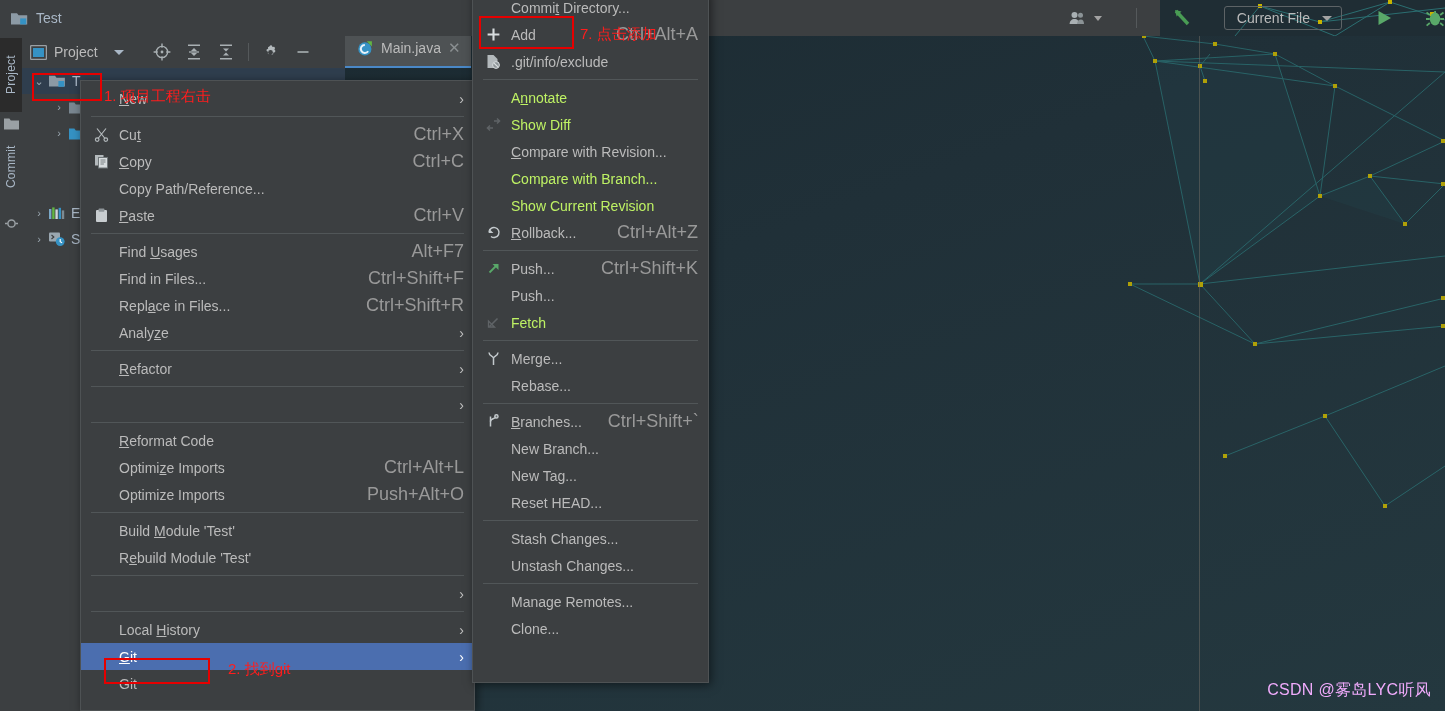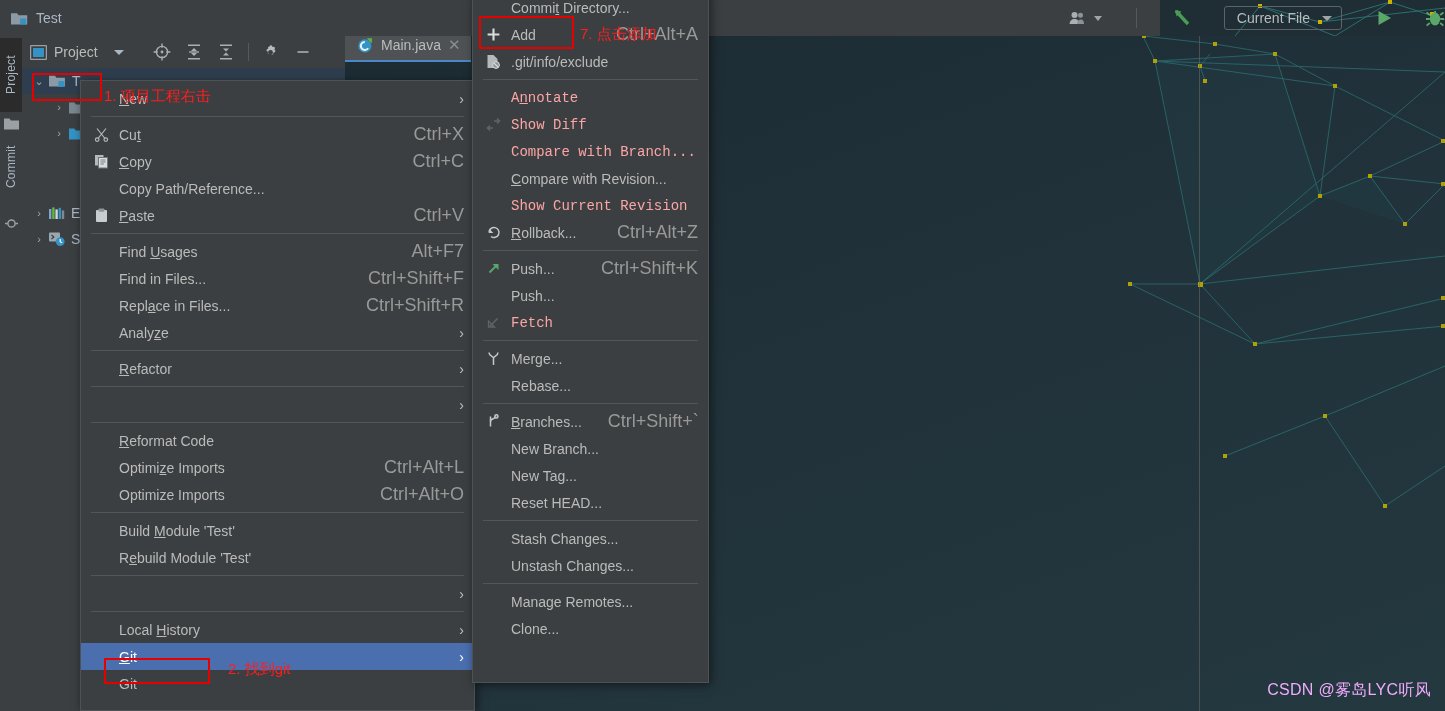--- a/index.html
+++ b/index.html
@@ -101,34 +101,34 @@
   .u { text-decoration: underline; }
 
   
   .submenu {
     position:absolute; left:472px; top:-9px; width:237px; height:692px;
     background:#3c3f41; border:1px solid #4e5254;
     box-shadow: 2px 2px 9px rgba(0,0,0,.5);
     color:#bbbbbb; font-size:14px; padding-top:2px;
   }
   .submenu .mi { padding-left:38px; }
-  .mi.dis { color:#fca5a5;font-family:Liberation Mono, monospace; }
+  .mi.dis { color:#bef264; }
   .mi.dis .micon svg { opacity:.45; }
 
   
   .redbox { position:absolute; border:2px solid #e60000; pointer-events:none; }
   .redtext { position:absolute; color:#ff1d1d; font-size:15px; white-space:nowrap; pointer-events:none; }
 
   
   .watermark {
     position:absolute; right:14px; bottom:10px;
     color:#f0abfc; font-size:16px; letter-spacing:.3px;
   }
   .editor-tabbar { position:absolute; left:345px; top:36px; width:1100px; height:32px; }
-  .etab { position:absolute; left:0; top:0; height:26px; display:flex; align-items:center; gap:7px; padding:0 10px 8px 12px; background:#4e5254; }
+  .etab { position:absolute; left:0; top:0; height:32px; display:flex; align-items:center; gap:7px; padding:0 10px 8px 12px; background:#4e5254; }
   .etab-label { color:#bbbbbb; font-size:14px; }
   .etab-close { color:#8a8f91; font-size:15px; cursor:pointer; }
   .etab-underline { position:absolute; left:0; bottom:0; height:2px; background:#4a88c7; width:100%; }
 </style>
 </head>
 <body>
 
 <div id="app">
 
   <div class="editor-bg">
@@ -451,21 +451,21 @@
     <div class="mi">
       <span class="mlabel"><span class="u">R</span>eformat Code</span>
       <span class="mkey"></span>
     </div>
     <div class="mi">
       <span class="mlabel">Optimi<span class="u">z</span>e Imports</span>
       <span class="mkey">Ctrl+Alt+L</span>
     </div>
     <div class="mi">
       <span class="mlabel">Optimize Imports</span>
-      <span class="mkey">Ctrl+Alt+O</span>
+      <span class="mkey">Push+Alt+O</span>
     </div>
     <div class="msep"></div>
 
     <div class="mi">
       <span class="mlabel">Build <span class="u">M</span>odule 'Test'</span>
     </div>
     <div class="mi">
       <span class="mlabel">R<span class="u">e</span>build Module 'Test'</span>
       <span class="mkey"></span>
     </div>
@@ -523,25 +523,25 @@
       <span class="micon">
         <svg width="15" height="15" viewBox="0 0 15 15">
             <g stroke="#8a9094" stroke-width="1.4" fill="none">
               <path d="M8 4 L13 4M11 1.5 L13.6 4 L11 6.5"></path>
               <path d="M7 11 L2 11M4 8.5 L1.4 11 L4 13.5"></path>
             </g>
           </svg>
       </span>
       <span class="mlabel">Show Diff</span>
     </div>
+    <div class="mi">
+      <span class="mlabel"><span class="u">C</span>ompare with Revision...</span>
+    </div>
     <div class="mi dis">
       <span class="mlabel">Compare with Branch...</span>
-    </div>
-    <div class="mi">
-      <span class="mlabel"><span class="u">C</span>ompare with Revision...</span>
     </div>
     <div class="mi dis">
       <span class="mlabel">Show Current Revision</span>
     </div>
     <div class="mi">
       <span class="micon">
         <svg width="15" height="15" viewBox="0 0 15 15">
             <path d="M3 7.5a5 5 0 1 1 2 4" fill="none" stroke="#c3c9cc" stroke-width="1.5"></path>
             <path d="M3 3.4 L3 8 L7.4 8 Z" fill="#c3c9cc"></path>
           </svg>

